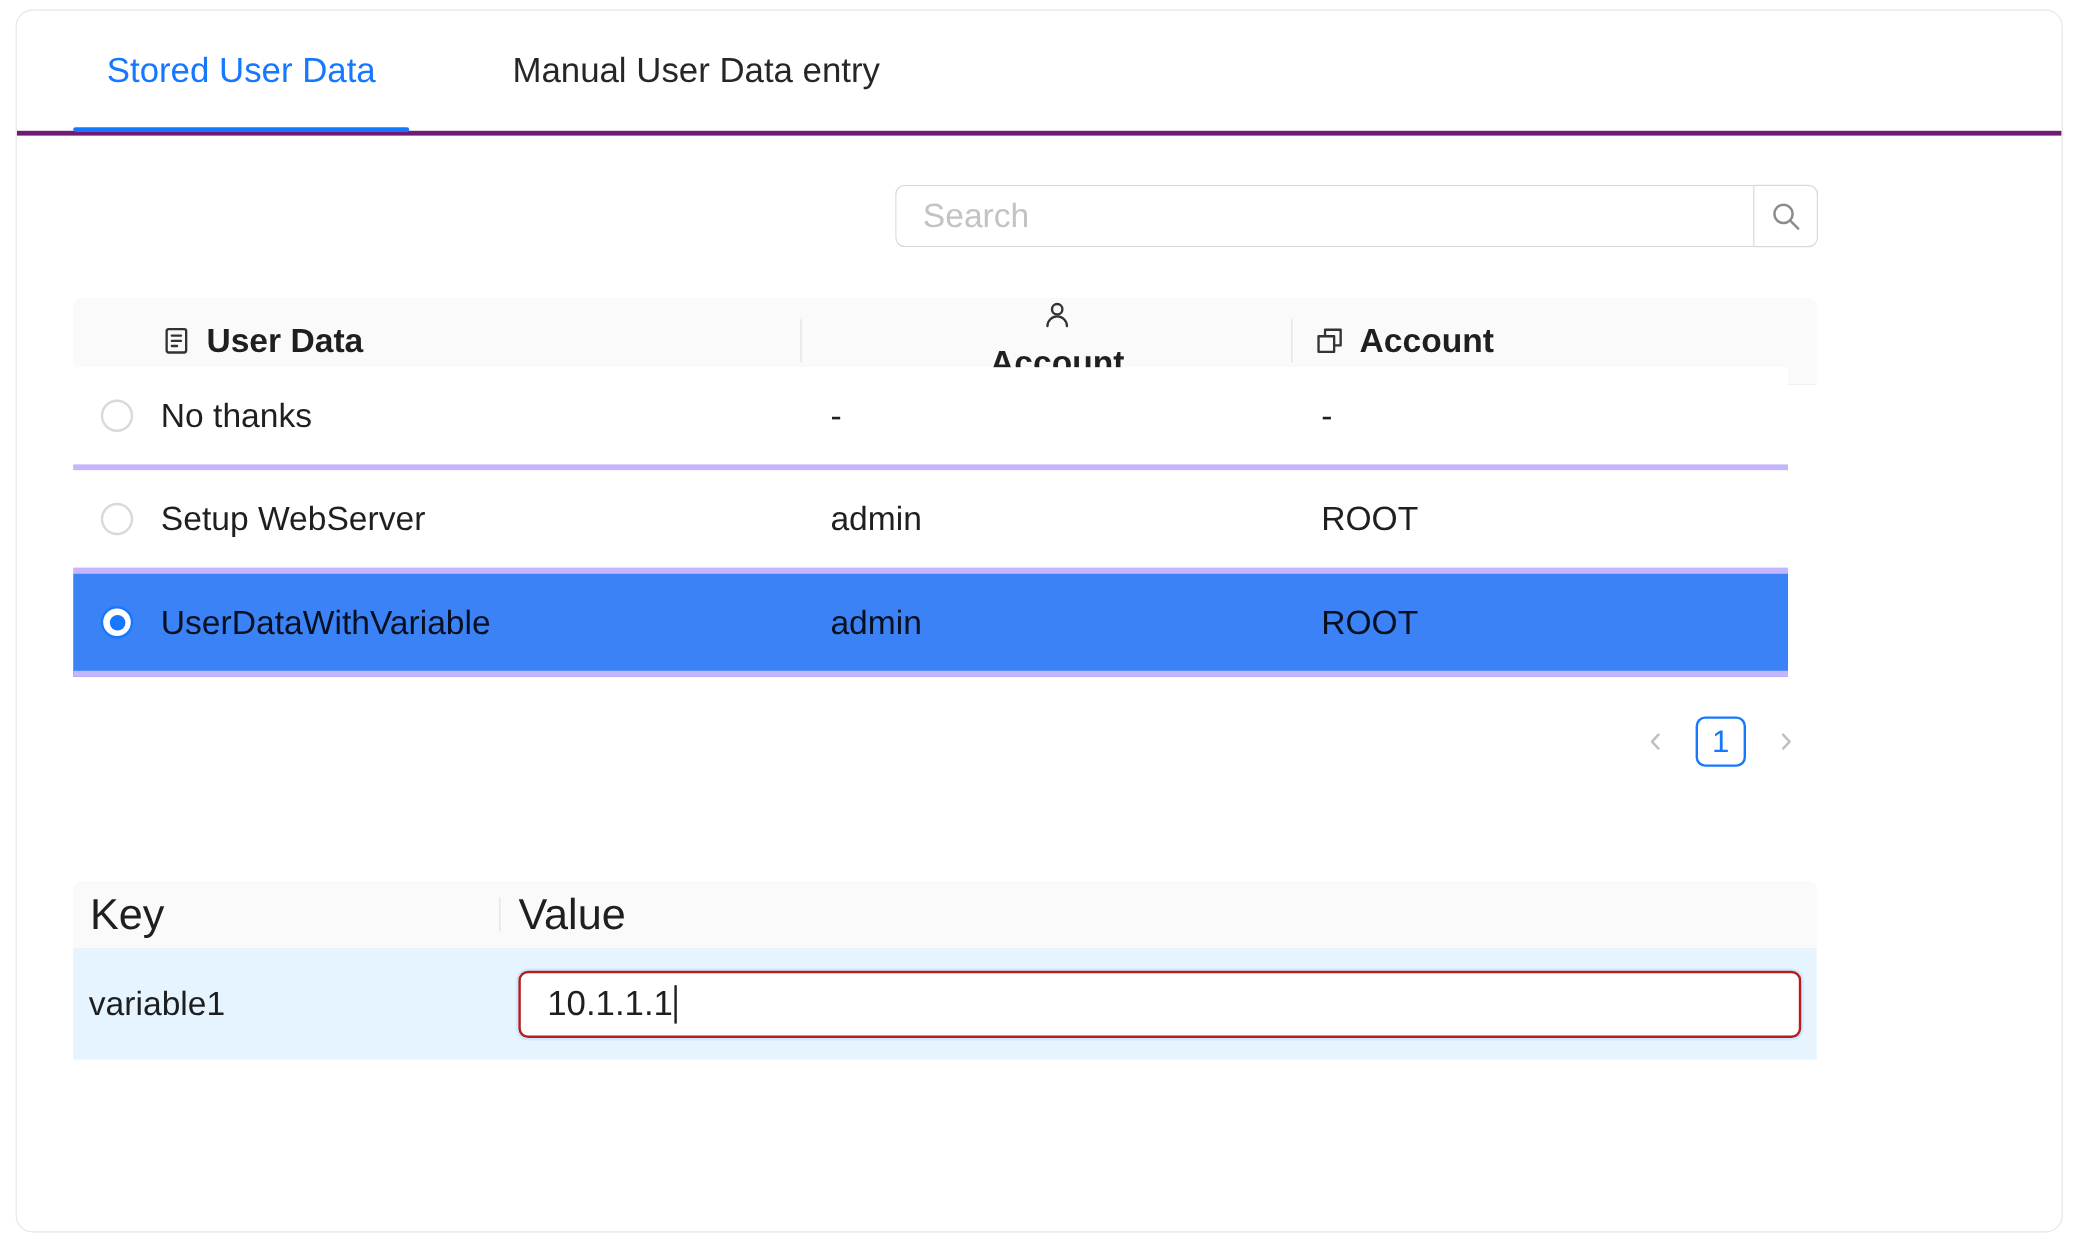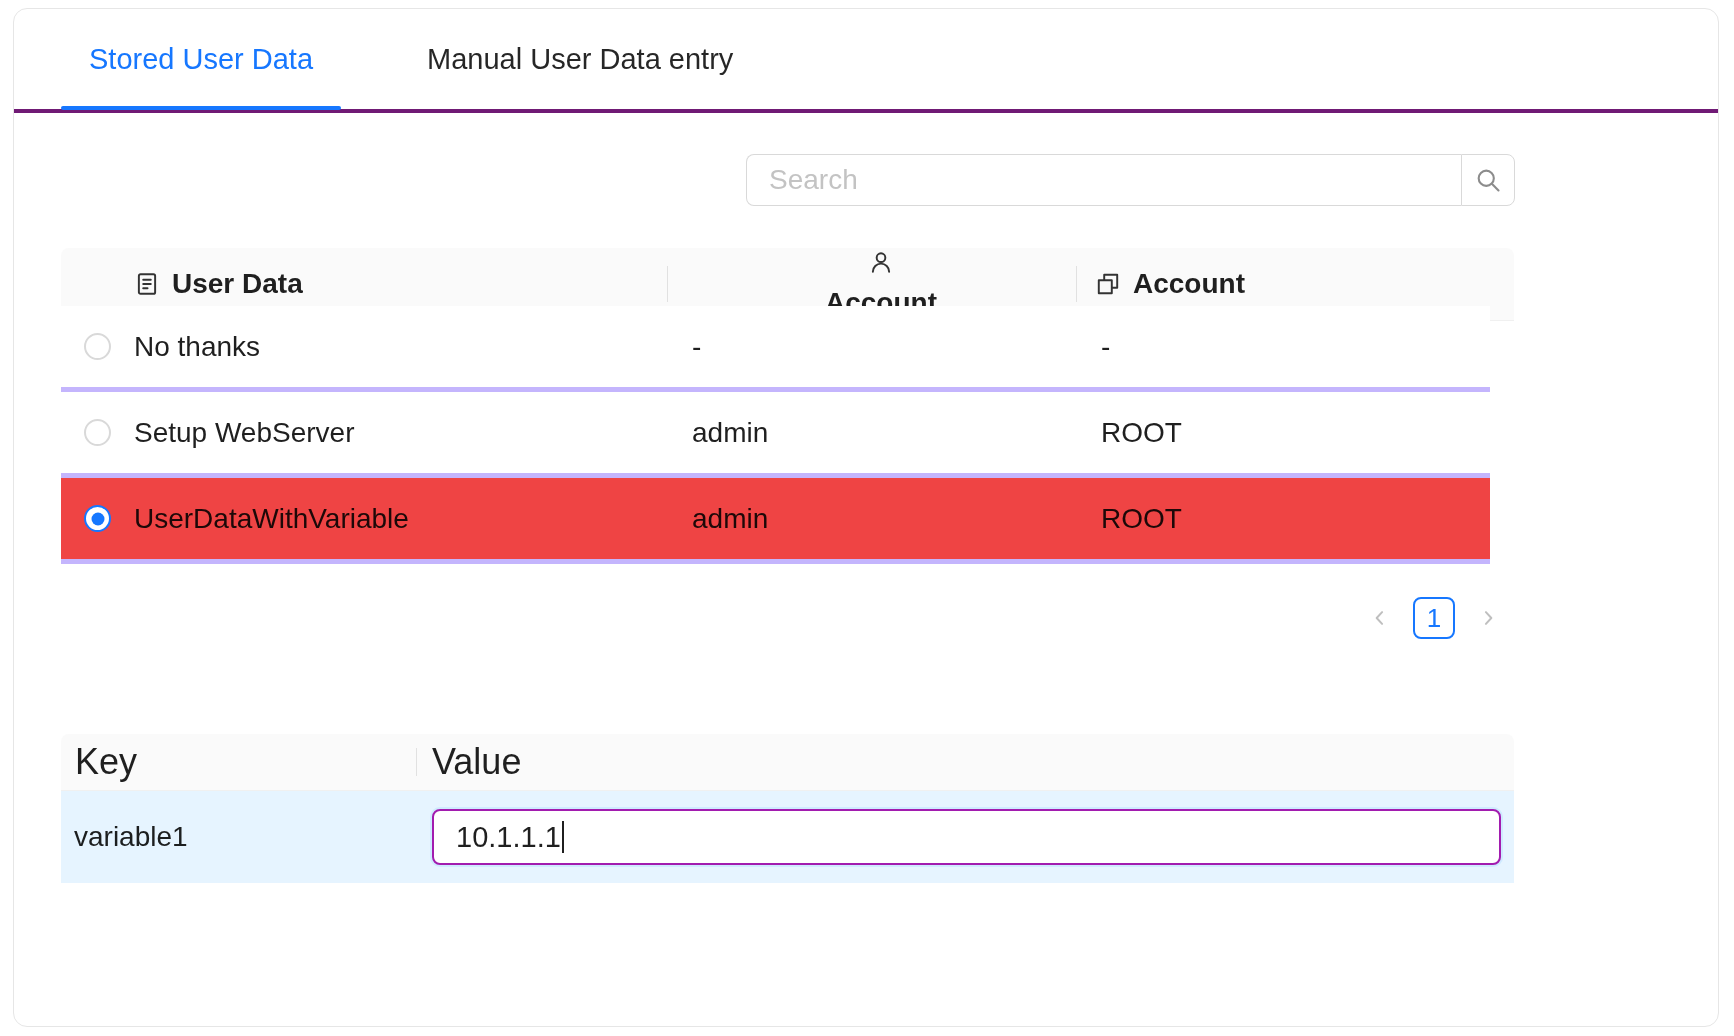--- a/index.html
+++ b/index.html
@@ -50,21 +50,21 @@
   .th { position: relative; display: flex; align-items: center; gap: 12px; font-weight: 700; font-size: 28px; }
   .th-user { width: 606px; padding-left: 73px; }
   .th-account { width: 409px; padding-left: 19px; flex-direction: column; }
   .th-domain { width: 438px; padding-left: 19px; }
   .th + .th::before {
     content: ""; position: absolute; left: 0; top: 50%; transform: translateY(-50%);
     width: 1px; height: 36px; background: #e1e1e1;
   }
   .tbody { position: absolute; left: 47px; top: 297px; width: 1429px; }
   .trow { display: flex; align-items: center; height: 86px; border-bottom: 5px solid #c4b5fd; font-size: 28px; cursor: pointer; background: #fff; }
-  .trow.selected { background: #ef4444; }
+  .trow.selected { background: #3b82f6; }
   .td-radio { width: 73px; display: flex; justify-content: center; }
   .td-user { width: 533px; }
   .td-account { width: 409px; padding-left: 25px; }
   .td-domain { width: 414px; padding-left: 25px; }
 
   .radio {
     width: 27px; height: 27px; border: 2px solid #d9d9d9; border-radius: 50%;
     background: #fff; cursor: pointer;
   }
   .radio.checked { border-color: #1677ff; position: relative; }
@@ -96,21 +96,21 @@
   .kv-th-value { flex: 1; padding-left: 16px; }
   .kv-th + .kv-th::before {
     content: ""; position: absolute; left: 0; top: 50%; transform: translateY(-50%);
     width: 1px; height: 28px; background: #e1e1e1;
   }
   .kv-row { height: 92px; background: #e6f4ff; display: flex; align-items: center; }
   .kv-td-key { width: 355px; padding-left: 13px; font-size: 28px; }
   .kv-td-value { flex: 1; display: flex; align-items: center; }
   .kv-input {
     margin-left: 16px; width: 1069px; height: 56px; background: #fff;
-    border: 2px solid #a21caf; border-radius: 8px;
+    border: 2px solid #b91c1c; border-radius: 8px;
     box-shadow: 0 0 0 2px rgba(5,145,255,0.10);
     display: flex; align-items: center; padding-left: 22px;
     font-size: 29px; cursor: text;
   }
   .caret { display: inline-block; width: 2px; height: 32px; background: #1f1f1f; margin-left: 1px; animation: blink 1s steps(1) infinite; }
   @keyframes blink { 50% { opacity: 0; } }
 
   .hicon { flex: 0 0 auto; display: inline-flex; }
 </style>
 </head>

